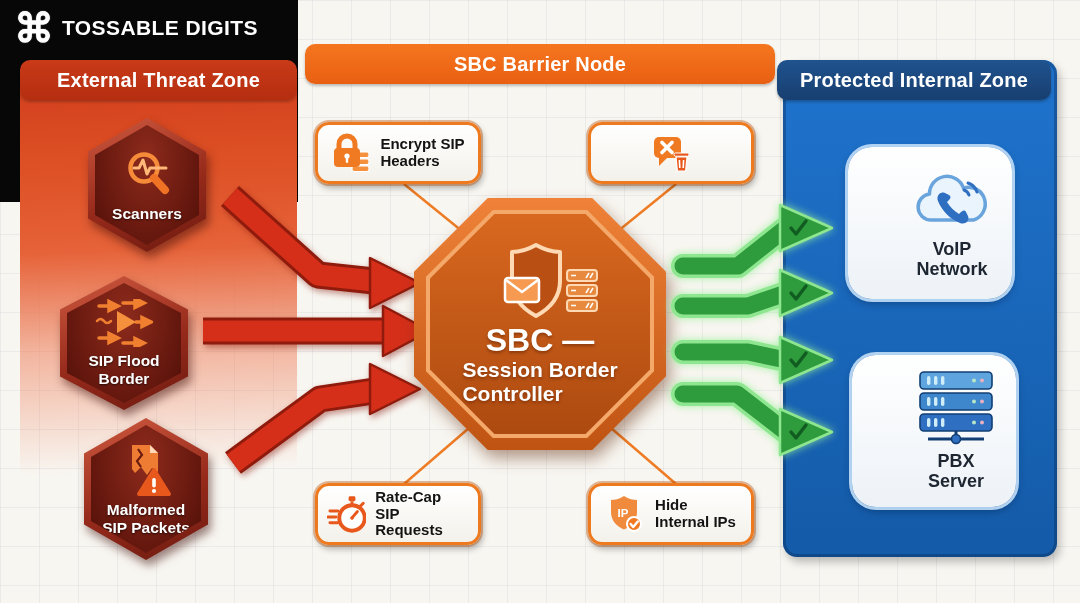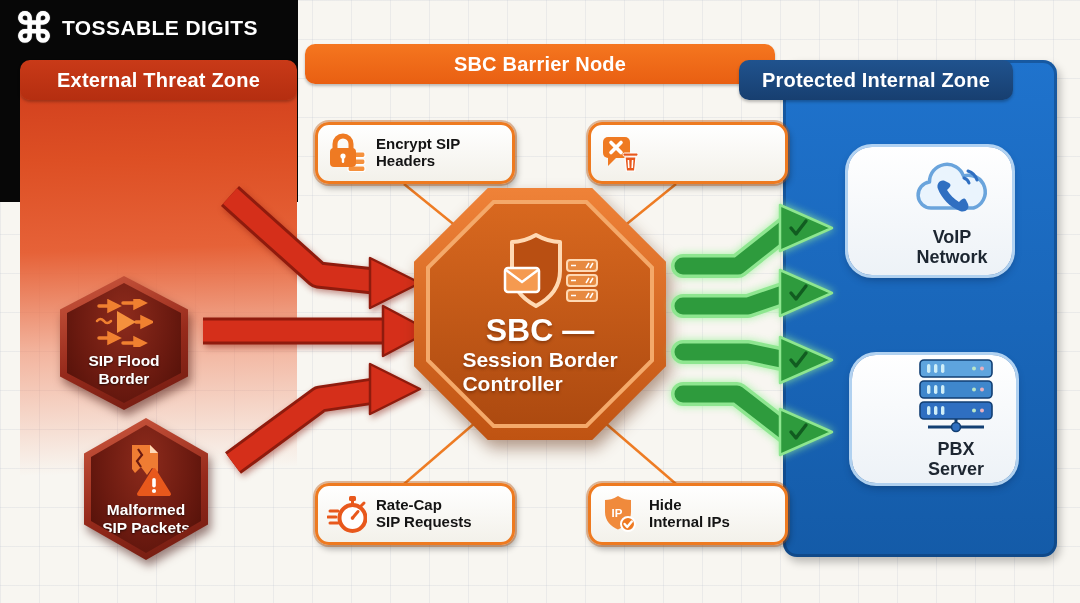--- a/index.html
+++ b/index.html
@@ -16,21 +16,21 @@
   .brand { position:absolute; left:14px; top:2px; display:flex; align-items:center; gap:8px; color:#fff; z-index:9; }
   .brand-glyph { font-size:40px; line-height:52px; font-weight:bold; text-shadow:0 0 1px #fff; }
   .brand-name { font-size:21px; font-weight:800; letter-spacing:0.4px; }
 
   
   .zone-header { position:absolute; height:40px; border-radius:10px; display:flex; align-items:center;
     justify-content:center; color:#fff; font-weight:bold; font-size:20px; z-index:6;
     box-shadow:0 2px 3px rgba(0,0,0,0.25); letter-spacing:0.2px; }
   .hdr-left  { left:20px;  top:60px; width:277px; background:linear-gradient(#c93a18,#b52e10); }
   .hdr-mid   { left:305px; top:44px; width:470px; background:linear-gradient(#f5761f,#e95f12); }
-  .hdr-right { left:739px; top:60px; width:274px; background:linear-gradient(#20538e,#173f70); }
+  .hdr-right { left:777px; top:60px; width:274px; background:linear-gradient(#20538e,#173f70); }
 
   
   .zone-left { position:absolute; left:20px; top:60px; width:277px; height:498px; border-radius:14px; z-index:1;
     background:linear-gradient(178deg,#ce3b1c 0%, #dd4f24 20%, #e66238 38%, rgba(238,128,92,0.55) 58%, rgba(250,245,240,0) 82%); }
   .zone-right { position:absolute; left:783px; top:60px; width:274px; height:497px; border-radius:14px; z-index:1;
     background:linear-gradient(180deg,#1f73cd,#145ba8);
     box-shadow:inset 0 0 0 3px rgba(10,40,80,0.35), 3px 5px 9px rgba(0,0,0,0.25); }
 
   
   .hex-wrap { position:absolute; z-index:5; filter:drop-shadow(3px 6px 5px rgba(60,10,5,0.5)); }
@@ -39,43 +39,43 @@
   .hex-inner { position:absolute; inset:7px; display:flex; flex-direction:column; align-items:center;
     justify-content:center; gap:5px; padding:8px 6px;
     background:radial-gradient(ellipse at 50% 28%, #8d2b1c 0%, #6b1a10 58%, #4e0f07 100%); }
   .hex-label { color:#fff; font-weight:bold; font-size:15.5px; line-height:1.12; text-align:center;
     white-space:pre-line; text-shadow:0 1px 2px rgba(0,0,0,0.65); }
   .hex-scanners  { left:88px; top:118px; width:118px; height:134px; }
   .hex-flood     { left:60px; top:276px; width:128px; height:134px; }
   .hex-malformed { left:84px; top:418px; width:124px; height:142px; }
 
   
-  .badge { position:absolute; width:200px; height:62px; z-index:5; border-radius:14px;
+  .badge { position:absolute; width:166px; height:62px; z-index:5; border-radius:14px;
     background:linear-gradient(#ffffff,#f3f1ea); border:3px solid #ee7a20;
     box-shadow:0 0 0 2px rgba(186,84,14,0.4), 2px 4px 6px rgba(0,0,0,0.3);
-    display:flex; align-items:center; gap:9px; padding:0 9px; }
+    display:flex; align-items:center; gap:9px; padding:0 9px;justify-content:center; }
   .badge-label { font-weight:bold; font-size:15px; color:#141414; line-height:1.12; white-space:pre-line; }
   .badge-tl { left:315px; top:122px; } .badge-tr { left:588px; top:122px; }
   .badge-bl { left:315px; top:483px; } .badge-br { left:588px; top:483px; }
 
   
-  .oct-wrap { position:absolute; left:414px; top:188px; width:252px; height:252px; z-index:5;
+  .oct-wrap { position:absolute; left:414px; top:198px; width:252px; height:252px; z-index:5;
     filter:drop-shadow(4px 8px 8px rgba(90,35,5,0.45)); }
   .octclip { clip-path:polygon(29.3% 0%, 70.7% 0%, 100% 29.3%, 100% 70.7%, 70.7% 100%, 29.3% 100%, 0% 70.7%, 0% 29.3%); }
   .oct-a { position:absolute; inset:0; background:linear-gradient(180deg,#ef8238,#bf5312); }
   .oct-b { position:absolute; inset:12px; background:#f4a96a; }
   .oct-c { position:absolute; inset:16px; background:linear-gradient(180deg,#d8681f,#ad4a10);
     display:flex; flex-direction:column; align-items:center; justify-content:center; }
   .sbc-acronym { color:#fff; font-weight:800; font-size:32px; line-height:1.05; margin-top:2px;
     text-shadow:0 2px 3px rgba(90,30,0,0.5); }
   .sbc-name { color:#fff; font-weight:bold; font-size:21px; line-height:1.14; 
     white-space:pre-line; text-shadow:0 2px 3px rgba(90,30,0,0.5); }
 
   
-  .sys-card { position:absolute; width:164px; height:128px; z-index:6; border-radius:24px;
+  .sys-card { position:absolute; width:164px; height:152px; z-index:6; border-radius:24px;
     background:linear-gradient(180deg,#ffffff,#edf2f7);
     box-shadow:0 0 0 3px rgba(185,216,244,0.95), 0 4px 9px rgba(0,20,50,0.4);
     display:flex; flex-direction:column; align-items:center; justify-content:center; gap:6px;padding-left:44px; }
   .sys-label { font-weight:bold; font-size:18px; color:#1d2631; line-height:1.12; text-align:center; white-space:pre-line; }
   .card-voip { left:848px; top:147px; }
   .card-pbx  { left:852px; top:355px; }
 
   
   .layer { position:absolute; left:0; top:0; width:1080px; height:603px; pointer-events:none; }
   .l-connectors { z-index:3; } .l-red { z-index:4; } .l-green { z-index:7; }
@@ -122,20 +122,31 @@
         <polygon points="383,306 383,356 430,331" fill="#d52f1a" stroke="#8f1b0d" stroke-width="2.5"></polygon>
       </g>
       <g stroke-linejoin="round">
         <path d="M233,463 L320,399 L374,391" fill="none" stroke="#8f1b0d" stroke-width="27"></path>
         <path d="M233,463 L320,399 L374,391" fill="none" stroke="#d52f1a" stroke-width="21"></path>
         <polygon points="370,364 370,414 420,389" fill="#d52f1a" stroke="#8f1b0d" stroke-width="2.5"></polygon>
       </g>
     </g>
   </svg>
 
+  <div class="hex-wrap hex-scanners">
+    <div class="hexclip hex-outer"></div>
+    <div class="hexclip hex-inner">
+      <svg width="56" height="52" viewBox="0 0 56 52">
+        <circle cx="25" cy="20" r="13.5" fill="none" stroke="#f68c3a" stroke-width="4.5"></circle>
+        <line x1="35" y1="30" x2="46" y2="42" stroke="#f07224" stroke-width="8" stroke-linecap="round"></line>
+        <polyline points="15,20 20,20 24,12 28,26 31,20 47,20" fill="none" stroke="#ffb877" stroke-width="3" stroke-linejoin="round" stroke-linecap="round"></polyline>
+      </svg>
+      <div class="hex-label">Scanners</div>
+    </div>
+  </div>
 
   <div class="hex-wrap hex-flood">
     <div class="hexclip hex-outer"></div>
     <div class="hexclip hex-inner">
       <svg width="58" height="48" viewBox="0 0 58 48">
         <g stroke="#f08030" stroke-width="3.5" fill="#f08030" stroke-linecap="round">
           <line x1="4" y1="7" x2="15" y2="7"></line>
             <polygon points="14,2.5 23,7 14,11.5"></polygon>
           <line x1="28" y1="4" x2="41" y2="4"></line>
             <polygon points="40,-0.5 49,4 40,8.5"></polygon>

